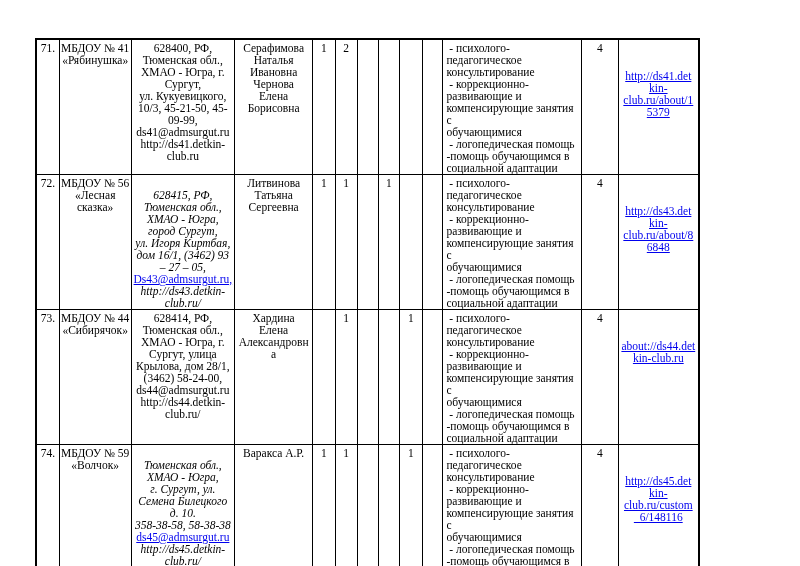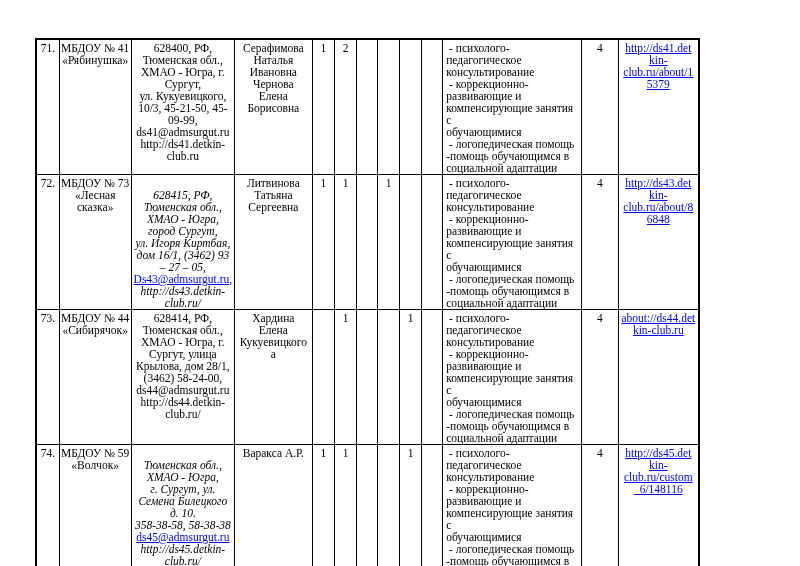--- a/index.html
+++ b/index.html
@@ -31,20 +31,21 @@
   td.svc{
     text-align:left;
     white-space:pre-wrap;
     padding-left:3px;padding-right:2px;
   }
   td.numcol{padding-top:2px;}
   .link{
     color:#0000EE;
     white-space:pre-line;
     display:inline-block;
+    margin-top:28px;
   }
   .email-link{
     color:#0000EE;
     text-decoration:underline;
     display:block;
     white-space:pre-line;
   }
   .addr-part{white-space:pre-line;font-style:italic;}
 </style>
 </head>
@@ -106,21 +107,21 @@
 социальной адаптации</td>
       <td>4</td>
       <td><a class="link" href="#">http://ds41.det
 kin-
 club.ru/about/1
 5379</a></td>
     </tr>
 
     <tr style="height:124px">
       <td>72.</td>
-      <td>МБДОУ № 73
+      <td>МБДОУ № 56
 «Лесная
 сказка»</td>
       <td>
         <span class="addr-part">628415, РФ,
 Тюменская обл.,
 ХМАО - Югра,
 город Сургут,
 ул. Игоря Киртбая,
 дом 16/1, (3462) 93
 – 27 – 05,</span><a class="email-link" href="#">Ds43@admsurgut.ru,</a><span class="addr-part">http://ds43.detkin-
@@ -159,21 +160,21 @@
 Тюменская обл.,
 ХМАО - Югра, г.
 Сургут, улица
 Крылова, дом 28/1,
 (3462) 58-24-00,
 ds44@admsurgut.ru
 http://ds44.detkin-
 club.ru/</td>
       <td>Хардина
 Елена
-Кукуевицкого
+Александровн
 а</td>
       <td class="numcol"></td>
       <td class="numcol">1</td>
       <td class="numcol"></td>
       <td class="numcol"></td>
       <td class="numcol">1</td>
       <td class="numcol"></td>
       <td class="svc"> - психолого-педагогическое
 консультирование
  - коррекционно-

